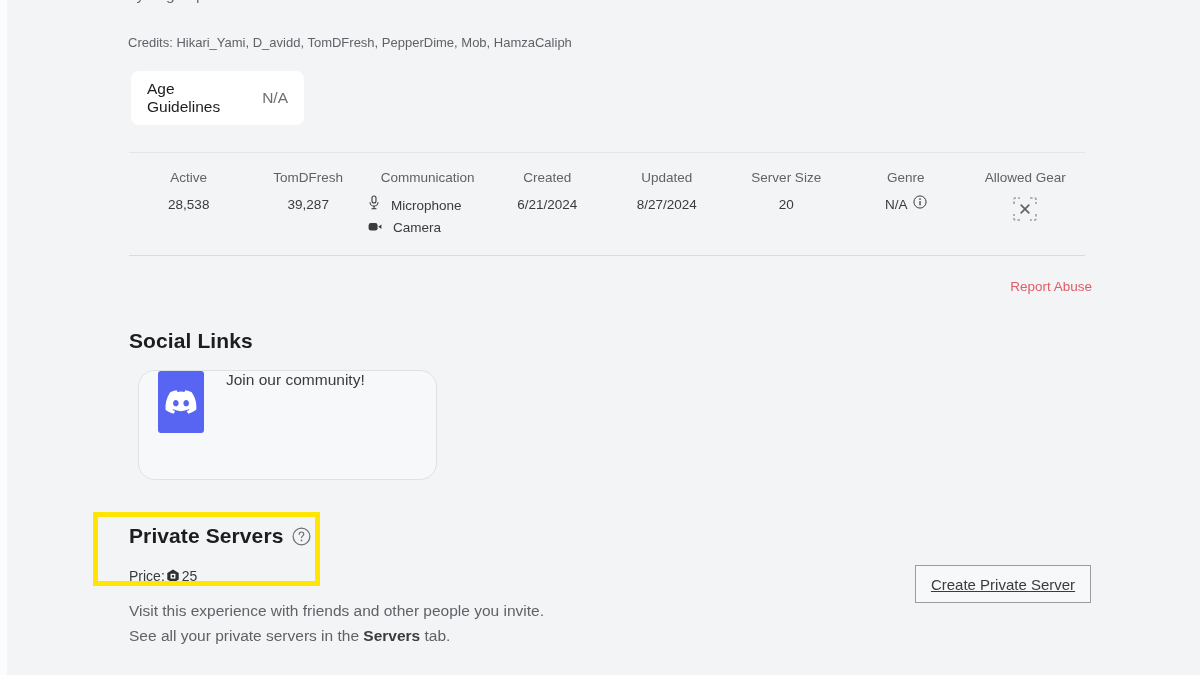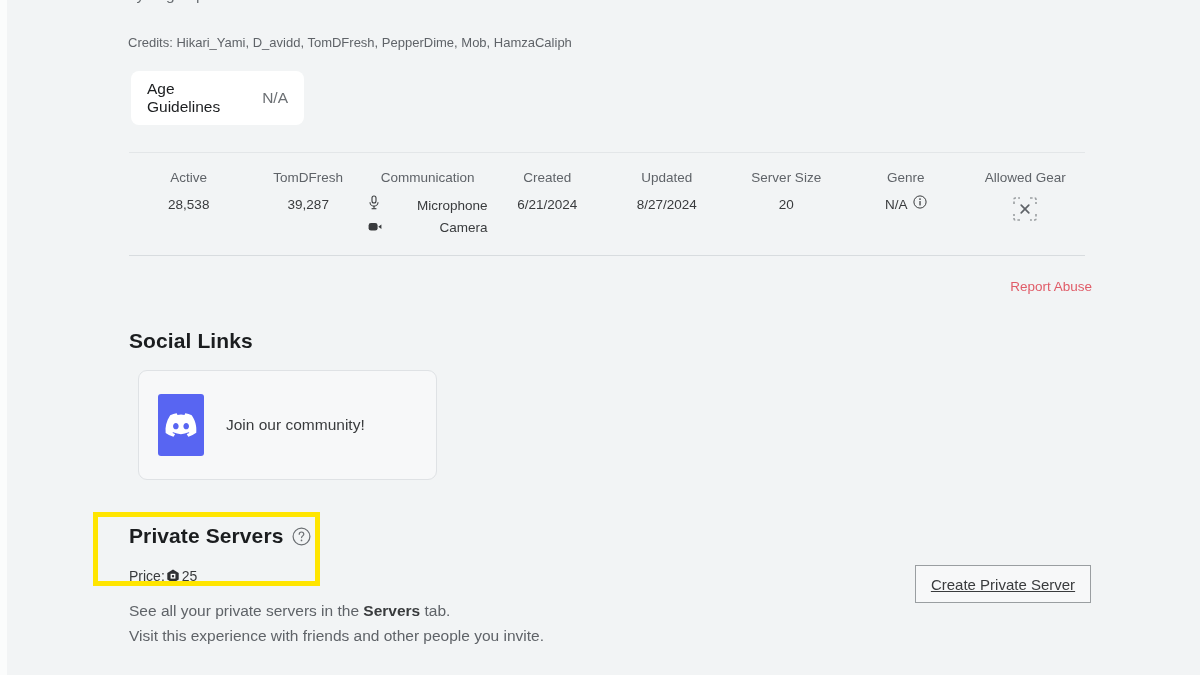--- a/index.html
+++ b/index.html
@@ -105,21 +105,21 @@
   .stat .value {
     margin-top: 8px;
     font-size: 13.5px;
     color: #393b3d;
     line-height: 19px;
     white-space: nowrap;
   }
   .comm-line {
     display: flex;
     align-items: center;
-    justify-content: space-between;
+    justify-content: flex-start;
     gap: 11px;
     line-height: 19px;
     white-space: nowrap;
   }
   .comm-line + .comm-line { margin-top: 3px; }
   .genre-value {
     display: inline-flex;
     align-items: center;
     gap: 5px;
   }
@@ -151,24 +151,23 @@
   #social-title { top: 329px; }
 
   .social-card {
     position: absolute;
     left: 138px;
     top: 370px;
     width: 299px;
     height: 110px;
     background: #f7f8f9;
     border: 1px solid #dfe2e5;
-    border-radius: 9px;
+    border-radius: 17px;
     box-sizing: border-box;
     display: flex;
-    align-items: center;
     padding-left: 19px;
     gap: 22px;
     cursor: pointer;
   }
   .discord-tile {
     width: 46px; height: 62px;
     background: #5865f2;
     border-radius: 3px;
     display: flex;
     align-items: center;
@@ -380,23 +379,23 @@
       <svg width="14" height="15" viewBox="0 0 14 15" fill="none">
         <path d="M7 0.6l5.7 3.3v6.7L7 13.9 1.3 10.6V3.9L7 0.6z" fill="#2f3033"></path>
         <rect x="4.6" y="4.8" width="4.8" height="4.8" fill="#ffffff"></rect>
         <rect x="5.9" y="6.1" width="2.2" height="2.2" fill="#2f3033"></rect>
       </svg>
     </span>
     <span>25</span>
   </div>
 
   <div class="ps-desc">
+    <div>Visit this experience with friends and other people you invite.</div>
     <div>
       <span>See all your private servers in the </span><span class="servers-link">Servers</span><span> tab.</span>
     </div>
-    <div>Visit this experience with friends and other people you invite.</div>
   </div>
 
   <button class="create-btn">Create Private Server</button>
 
   <div class="highlight-box"></div>
 
 </div>
 
 </body></html>

